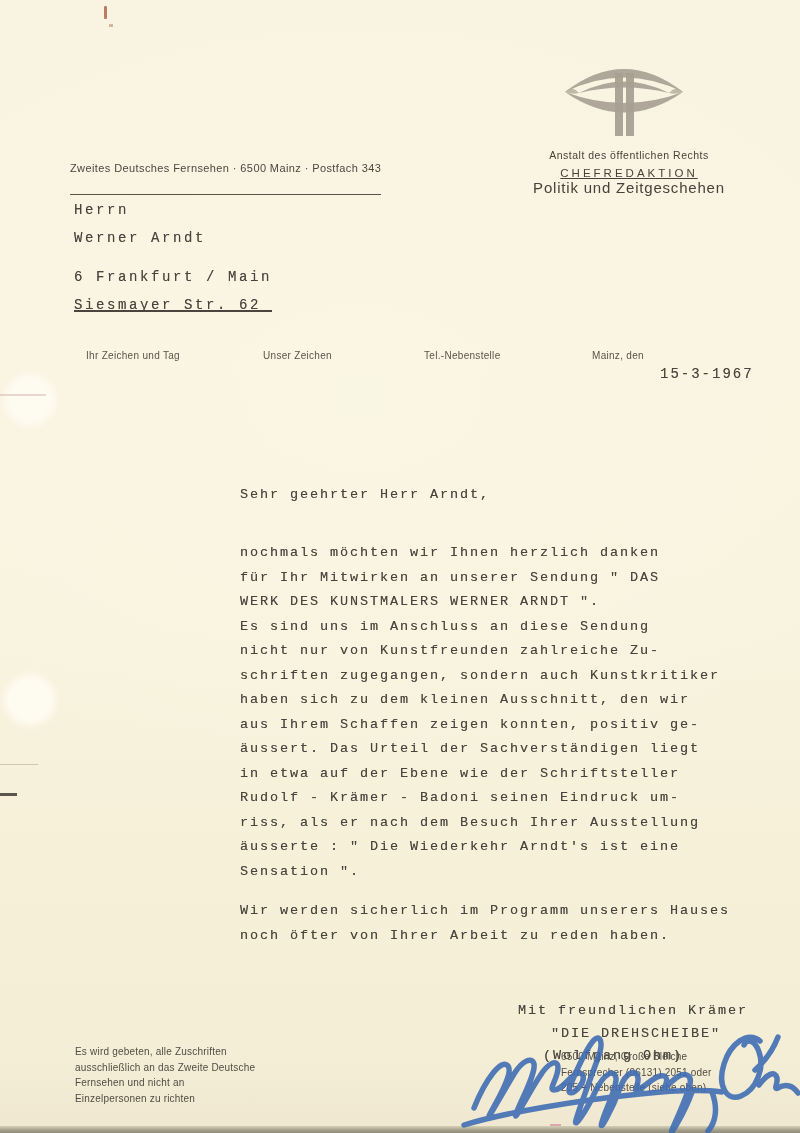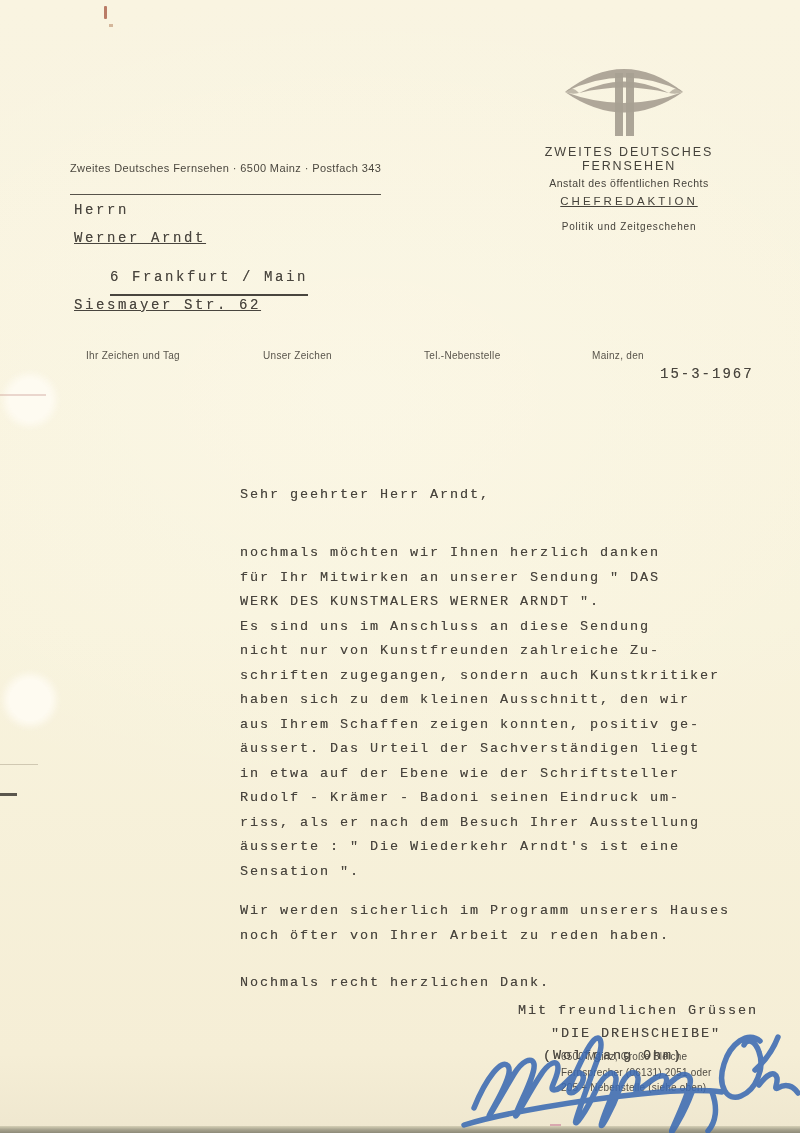--- a/index.html
+++ b/index.html
@@ -20,28 +20,28 @@
   }
   .body-tw { font-size:13.5px; letter-spacing:1.9px; line-height:24.5px; }
   .addr-tw { font-size:14px; letter-spacing:2.6px; line-height:27px; }
   .pre { white-space:pre-line; }
 
   
   .brand-block { left:498px; top:145px; width:262px; text-align:center; color:#45423b; }
   .brand-name { font-size:12.5px; letter-spacing:1.9px; }
   .brand-sub  { font-size:10.5px; letter-spacing:.5px; margin-top:4px; }
   .brand-dept { font-size:11.5px; letter-spacing:3px; margin-top:6px;text-decoration:underline; }
-  .brand-dept-sub { font-size:10px; letter-spacing:.8px; margin-top:14px; }
+  .brand-dept-sub { font-size:15px; letter-spacing:.8px; margin-top:0; }
 
   .sender-line {
     left:70px; top:162px; font-size:11px; letter-spacing:.4px; color:#4b473f;
     border-bottom:1px solid #57534a; padding-bottom:20px;
   }
 
-  .underline-tw { border-bottom:2px solid #49453e; padding-bottom:3px; display:inline-block;margin-left:36px; }
+  .underline-tw { border-bottom:2px solid #49453e; padding-bottom:19px; display:inline-block; }
 
   .ref-label { font-size:10px; letter-spacing:.3px; color:#58544b; top:350px; }
 
   .footer-note { font-size:10px; line-height:15.5px; letter-spacing:.2px; color:#504c44; }
 
   
   .hole {
     position:absolute; left:9px; width:42px; height:42px; border-radius:50%;
     background:#fefbf1; box-shadow:0 0 7px 5px rgba(254,251,241,.95);
   }
@@ -77,30 +77,29 @@
       <path d="M17,36 Q62,13 107,36 Q62,25 17,36 Z" opacity=".92"></path>
       <path d="M3,35 Q62,76 121,35 Q62,57 3,35 Z" opacity=".92"></path>
       <path d="M3,35 Q10,28 17,36 Q10,38 3,35 Z" opacity=".7"></path>
       <path d="M121,35 Q114,28 107,36 Q114,38 121,35 Z" opacity=".7"></path>
       <rect x="53" y="16" width="8" height="63" opacity=".95"></rect>
       <rect x="64" y="16" width="8" height="63" opacity=".95"></rect>
     </g>
   </svg>
 
   <div class="abs brand-block">
-    <div class="brand-name">ZWEITES DEUTSCHES FERNSEHEN</div>
     <div class="brand-sub">Anstalt des öffentlichen Rechts</div>
     <div class="brand-dept">CHEFREDAKTION</div>
     <div class="brand-dept-sub">Politik und Zeitgeschehen</div>
   </div>
 
   <div class="abs sender-line">Zweites Deutsches Fernsehen  ·  6500 Mainz · Postfach 343</div>
 
   <div class="abs tw addr-tw" style="left:74px; top:197px;">Herrn</div>
-  <div class="abs tw addr-tw" style="left:74px; top:225px;text-decoration:underline;">Werner Arndt</div>
+  <div class="abs tw addr-tw" style="left:74px; top:225px;">Werner Arndt</div>
   <div class="abs tw addr-tw" style="left:74px; top:264px;">
     <span class="underline-tw">6 Frankfurt / Main</span>
   </div>
   <div class="abs tw addr-tw" style="left:74px; top:292px;text-decoration:underline;">Siesmayer Str. 62</div>
 
   <div class="abs ref-label" style="left:70px;padding-left:16px;">Ihr Zeichen und Tag</div>
   <div class="abs ref-label" style="left:263px;">Unser Zeichen</div>
   <div class="abs ref-label" style="left:424px;">Tel.-Nebenstelle</div>
   <div class="abs ref-label" style="left:592px;">Mainz, den</div>
   <div class="abs tw" style="left:660px; top:366px; font-size:14px; letter-spacing:2px;text-align:right;">15-3-1967</div>
@@ -115,30 +114,33 @@
 nicht nur von Kunstfreunden zahlreiche Zu-
 schriften zugegangen, sondern auch Kunstkritiker
 haben sich zu dem kleinen Ausschnitt, den wir
 aus Ihrem Schaffen zeigen konnten, positiv ge-
 äussert. Das Urteil der Sachverständigen liegt
 in etwa auf der Ebene wie der Schriftsteller
 Rudolf - Krämer - Badoni seinen Eindruck um-
 riss, als er nach dem Besuch Ihrer Ausstellung
 äusserte : " Die Wiederkehr Arndt's ist eine
 Sensation ".</div>
-  <div class="abs tw body-tw" style="left:240px; top:971px;">Nochmals recht herzlichen Dank.</div>
 
-  <div class="abs tw body-tw" style="left:518px; top:999px;">Mit freundlichen Grüssen</div>
+  <div class="abs tw body-tw" style="left:518px; top:999px;">Mit freundlichen Krämer</div>
   <div class="abs tw body-tw" style="left:551px; top:1022px;">"DIE DREHSCHEIBE"</div>
   <div class="abs tw body-tw" style="left:543px; top:1044px;">(Wolfgang Ohm)</div>
 
   <div class="abs footer-note pre" style="left:561px; top:1049px;">6500 Mainz, Große Bleiche
 Fernsprecher (06131) 2051 oder
 205 + Nebenstelle (siehe oben)</div>
 
+  <div class="abs footer-note pre" style="left:75px; top:1044px;">Es wird gebeten, alle Zuschriften
+ausschließlich an das Zweite Deutsche
+Fernsehen und nicht an
+Einzelpersonen zu richten</div>
 
   <svg class="abs sig-wrap" viewBox="0 0 345 105">
     <g fill="none" stroke="#3c6bb3" stroke-width="5.5" stroke-linecap="round" stroke-linejoin="round" opacity=".88">
       <path d="M14,80
                C26,50 42,30 48,38
                C54,46 36,74 30,86
                C25,96 42,66 54,46
                C62,33 72,28 74,36
                C76,46 60,74 56,86
                C53,96 68,66 80,48

